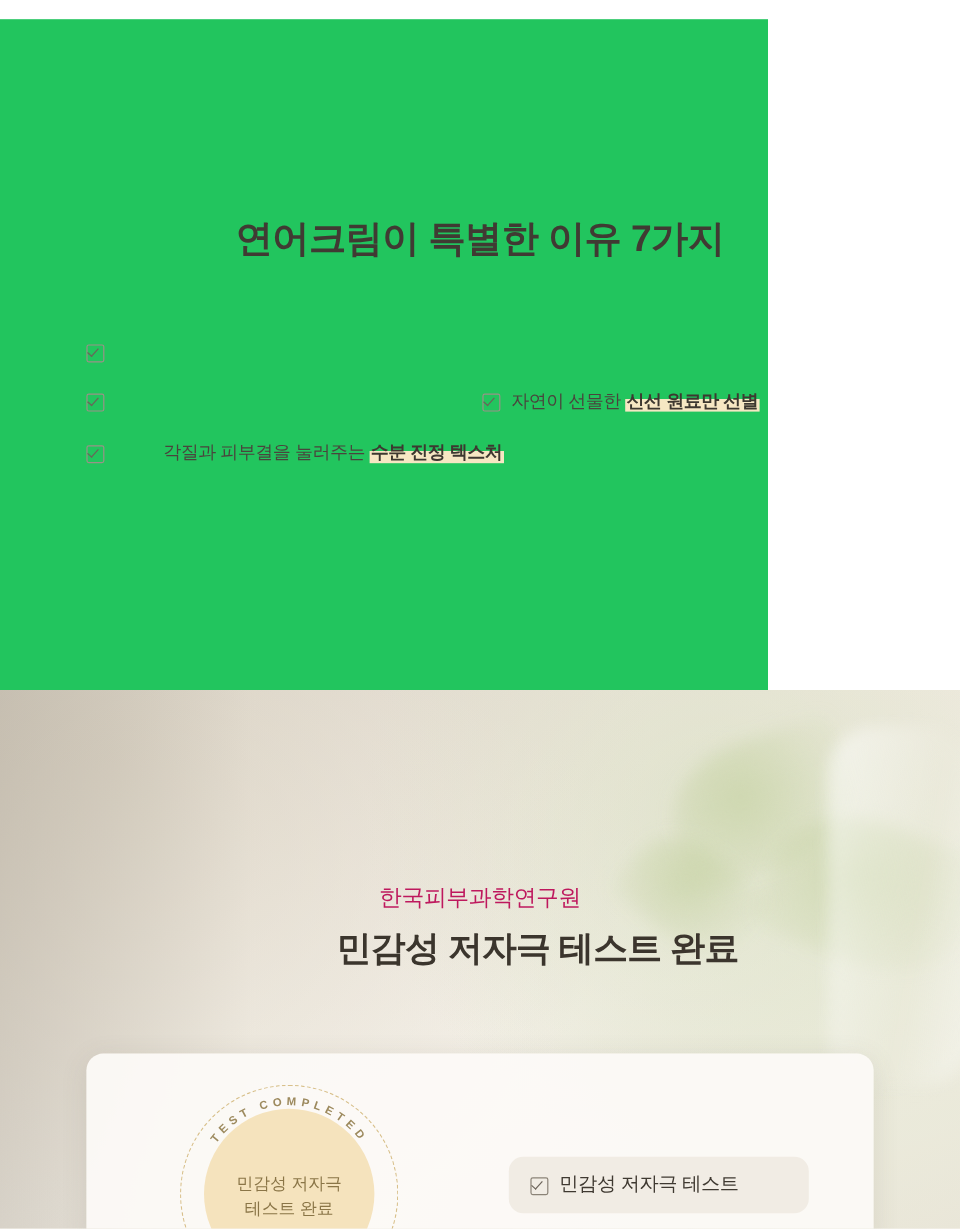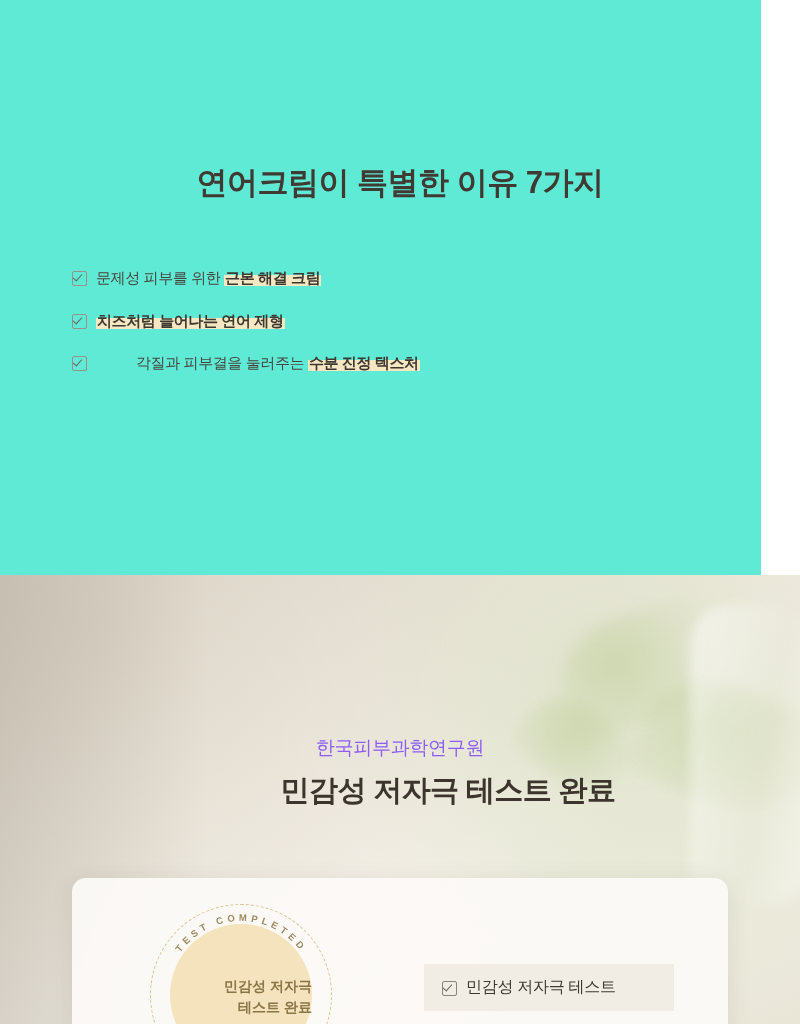--- a/index.html
+++ b/index.html
@@ -12,24 +12,24 @@
     background: #ffffff;
     font-family: "Liberation Sans", sans-serif;
     overflow: hidden;
     position: relative;
   }
 
   
   .top-section {
     position: absolute;
     left: 0;
-    top: 0;
-    width: 761px;
+    top: 16px;
+    width: 640px;
     height: 575px;
-    background: #5eead4;
+    background: #22c55e;
   }
 
   .main-title {
     position: absolute;
     top: 162px;
     left: 0;
     width: 800px;
     text-align: center;
     font-size: 31px;
     font-weight: bold;
@@ -146,21 +146,21 @@
     background: linear-gradient(to right, rgba(120,110,95,0.22), rgba(120,110,95,0) 80%);
   }
 
   .photo-sub {
     position: absolute;
     top: 160px;
     left: 0;
     width: 800px;
     text-align: center;
     font-size: 19px;
-    color: #8b5cf6;
+    color: #be185d;
     letter-spacing: -0.3px;
   }
   .photo-title {
     position: absolute;
     top: 196px;
     left: 0;
     width: 800px;
     text-align: center;
     font-size: 29px;
     font-weight: bold;
@@ -202,23 +202,23 @@
     width: 142px;
     height: 142px;
     border-radius: 50%;
     background: #f5e3bd;
   }
   .seal-disc-text {
     position: absolute;
     left: 0;
     top: 52px;
     width: 142px;
-    text-align: right;
+    text-align: center;
     font-size: 14px;
-    font-weight: bold;
+    font-weight: normal;
     color: #8a7547;
     line-height: 1.5;
   }
   .seal-arc {
     position: absolute;
     left: 0;
     top: 0;
     width: 182px;
     height: 182px;
   }
@@ -230,21 +230,21 @@
     font-weight: bold;
   }
 
   .card-item {
     position: absolute;
     left: 352px;
     top: 86px;
     display: flex;
     align-items: center;
     background: #f1ece4;
-    border-radius: 0;
+    border-radius: 12px;
     padding: 13px 22px 13px 18px;
     width: 210px;
   }
   .card-item .check-box {
     margin-top: 1px;
     border-color: #8b8377;
   }
   .card-item-label {
     font-size: 16px;
     color: #3f3931;
@@ -256,28 +256,30 @@
 
 <div class="top-section">
 
   <div class="main-title">연어크림이 특별한 이유 7가지</div>
 
   <div class="feature-grid">
 
     <div class="feature-row">
       <div class="feature-col">
         <span class="check-box"></span>
-        <span class="feature-text"><span class="plain">문제성 피부를 위한 </span><span class="hl">근본 해결 크림</span></span>
       </div>
     </div>
 
     <div class="feature-row">
       <div class="feature-col">
         <span class="check-box"></span>
-        <span class="feature-text"><span class="hl">치즈처럼 늘어나는 연어 제형</span></span>
+      </div>
+      <div class="feature-col">
+        <span class="check-box"></span>
+        <span class="feature-text"><span class="plain">자연이 선물한 </span><span class="hl">신선 원료만 선별</span></span>
       </div>
     </div>
 
 
     <div class="feature-row">
       <div class="feature-col wide">
         <span class="check-box"></span>
         <span class="feature-text"><span class="plain">각질과 피부결을 눌러주는 </span><span class="hl">수분 진정 텍스처</span></span>
       </div>
     </div>

